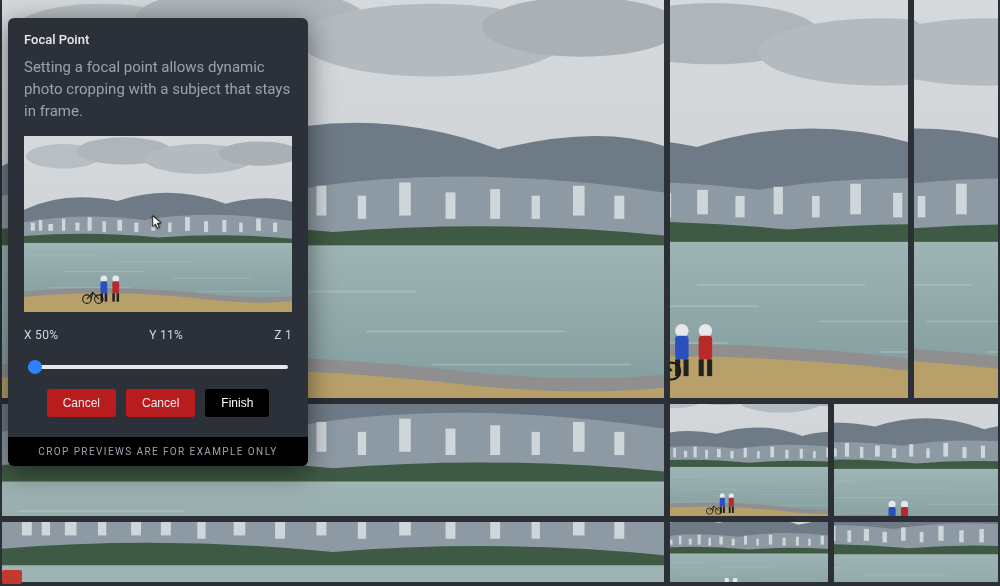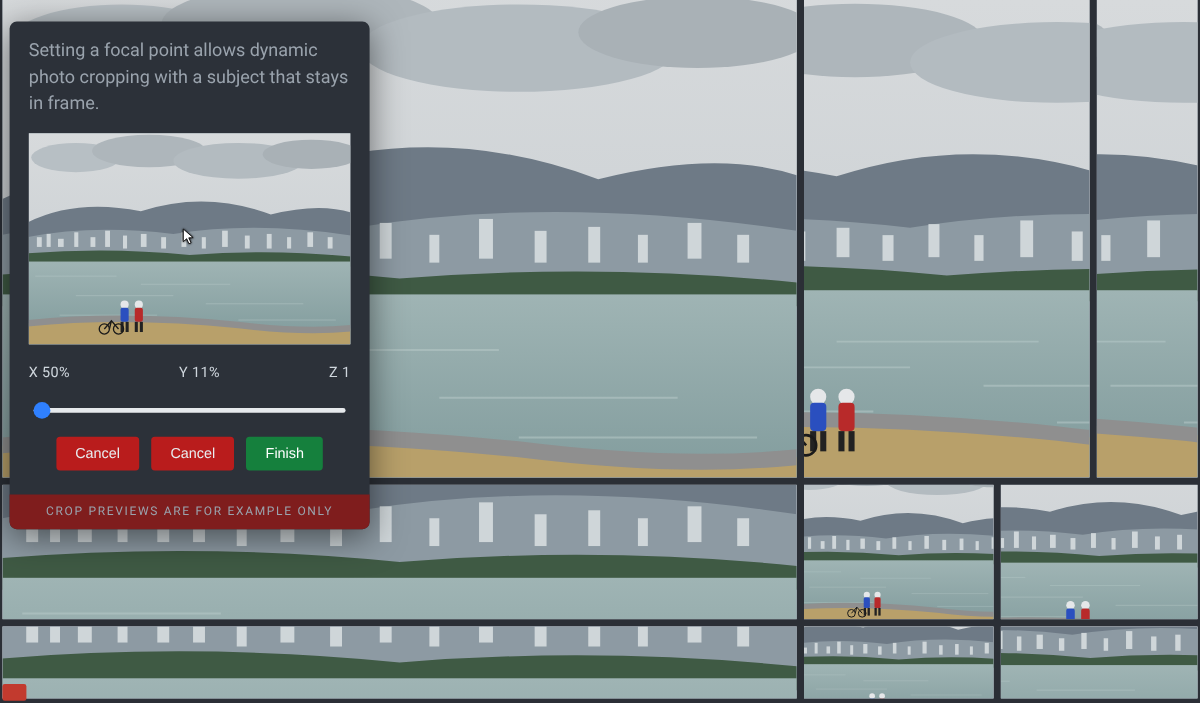--- a/index.html
+++ b/index.html
@@ -62,24 +62,24 @@
   }
   .slider::-moz-range-thumb {
     width: 14px; height: 14px; border-radius: 50%; background: #2f80ff; border: none;
   }
 
   .btnrow { display: flex; gap: 10px; justify-content: center; padding: 4px 0 8px; }
   .btn {
     font-size: 12px; padding: 7px 16px; border-radius: 3px; border: none;
     cursor: pointer; color: #e8ecef; background: #b91c1c;
   }
-  .btn.primary { background: #15803d; color: #fff; }
+  .btn.primary { background: #000000; color: #fff; }
 
   .footer {
-    background: #7f1d1d; color: #9aa3ad; font-size: 10px; letter-spacing: 1.4px;
+    background: #000000; color: #9aa3ad; font-size: 10px; letter-spacing: 1.4px;
     text-align: center; padding: 9px 0; border-radius: 0 0 6px 6px;
   }
 
   
   .badge {
     position: absolute; left: 2px; bottom: 2px; width: 20px; height: 14px;
     background: #c23a2e; border-radius: 2px;
   }
 </style>
 </head>
@@ -231,20 +231,21 @@
           <g transform="translate(170 236) scale(1.2)">
               <use href="#people"></use>
             </g>
         </svg>
       </div>
     </div>
   </div>
 
   <div class="panel">
     <div class="body">
+      <h1>Focal Point</h1>
       <p>Setting a focal point allows dynamic photo cropping with a subject that stays in frame.</p>
 
       <div class="preview">
         <svg viewBox="0 0 400 260" preserveAspectRatio="xMidYMid slice">
           <use href="#scene"></use>
           <g transform="translate(120 236) scale(1.25)">
               <use href="#people"></use>
             </g>
         </svg>
         <div class="cursor">

